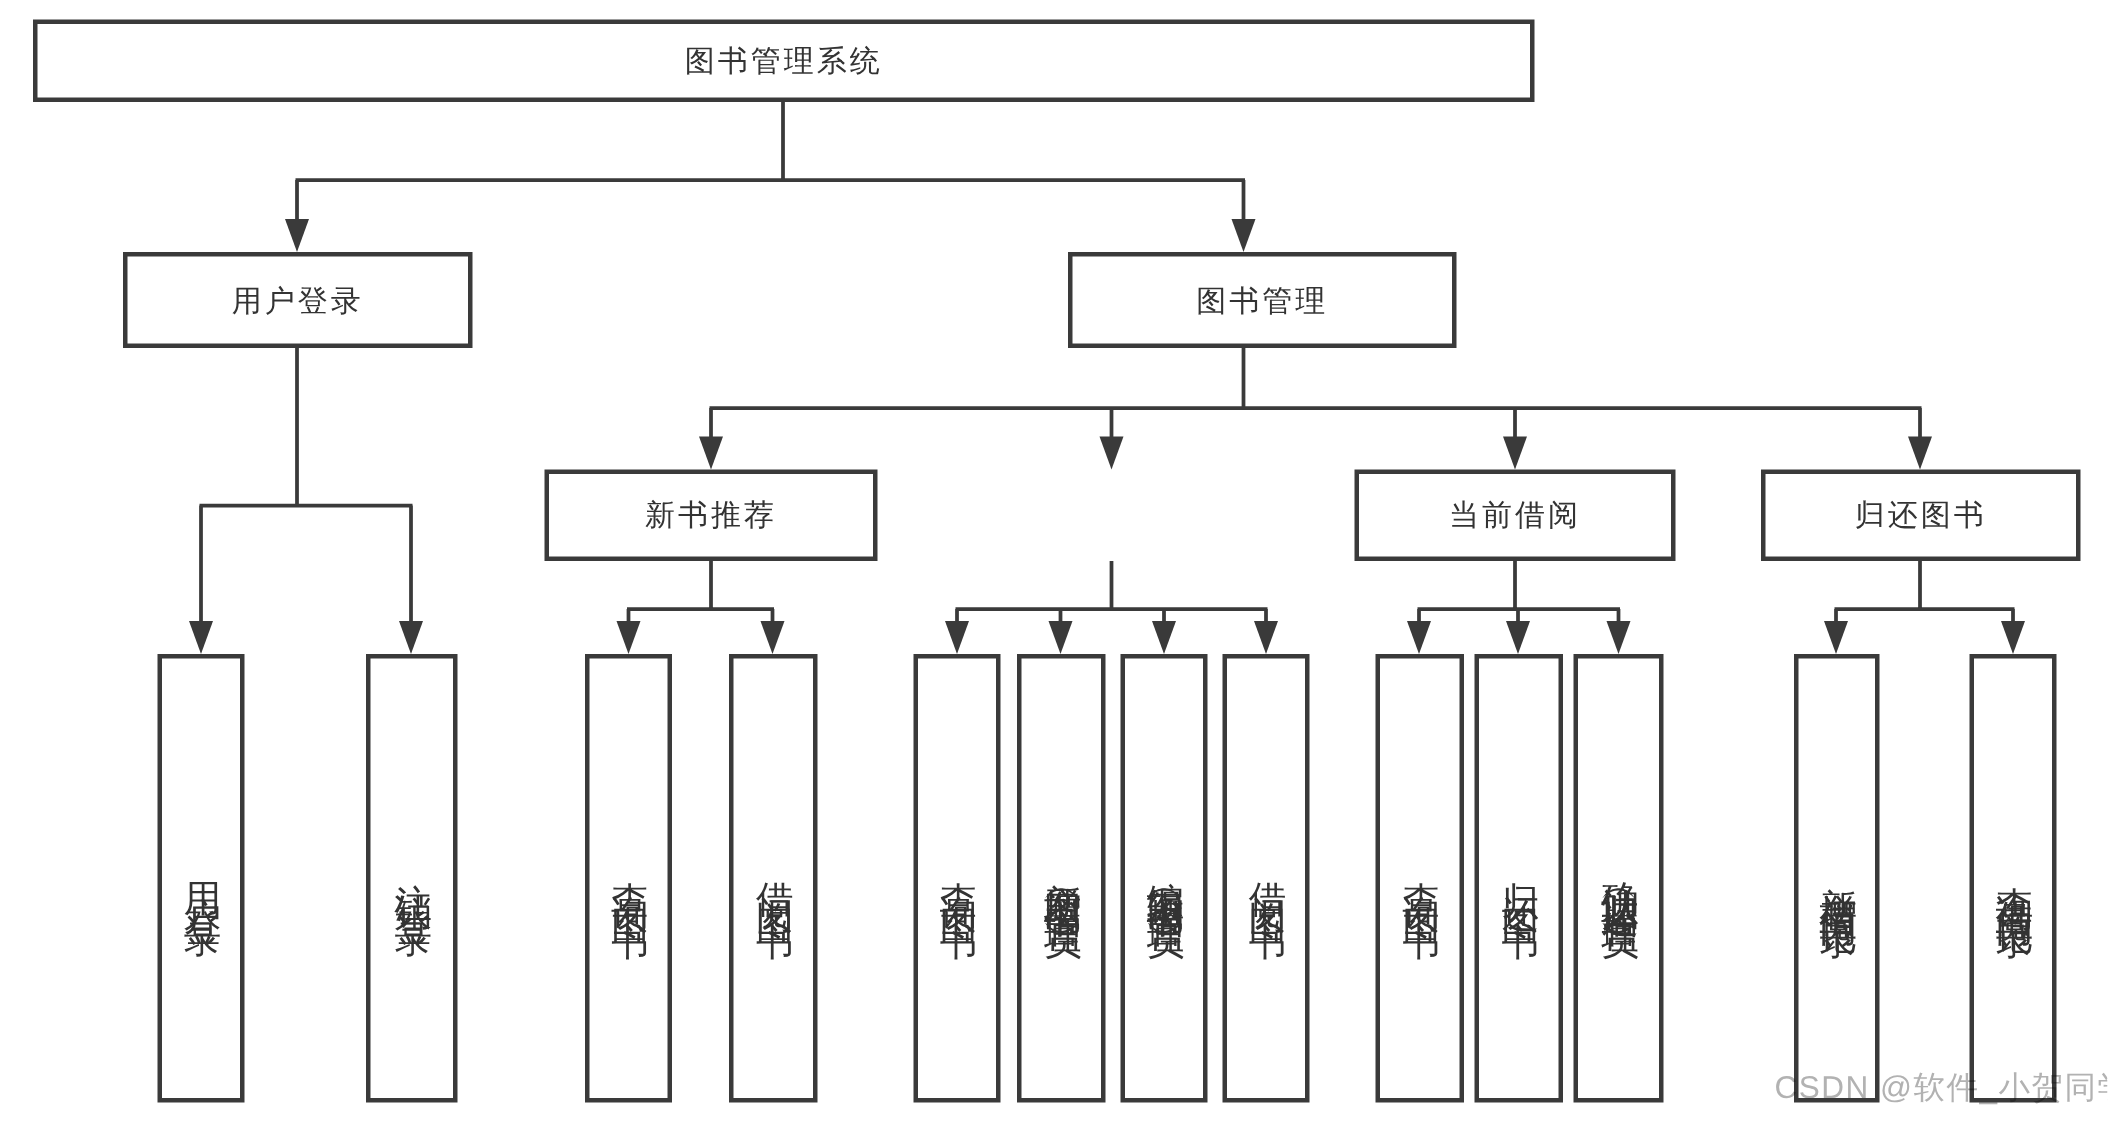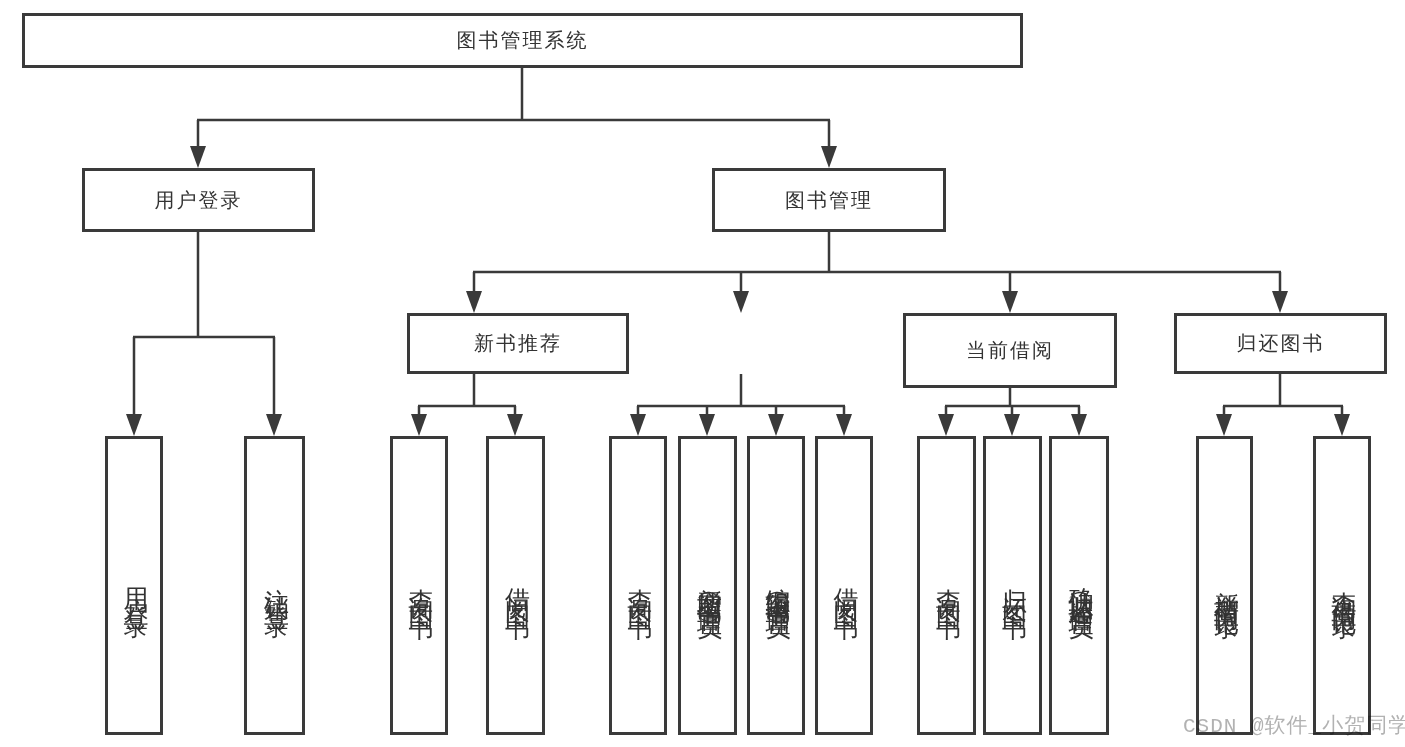--- a/index.html
+++ b/index.html
@@ -8,21 +8,21 @@
     --box-fill:#ffffff;
     --text:#333333;
     --watermark:#b2b2b2;
     --background:#ffffff;
   }
   html,body{margin:0;padding:0;background:var(--background);}
   .stage{
     position:relative;
     width:1405px;height:747px;
     background:var(--background);
-    font-family:Liberation Mono, monospace;
+    font-family:Liberation Sans, sans-serif;
     overflow:hidden;
   }
   .connectors{position:absolute;left:0;top:0;z-index:1;}
   .hbox,.vbox{
     position:absolute;
     box-sizing:border-box;
     background:var(--box-fill);
     border:3px solid var(--box-border);
     display:flex;align-items:center;justify-content:center;
     color:var(--text);
@@ -82,24 +82,24 @@
         <polygon points="1004,414 1020,414 1012,436"></polygon>
         <polygon points="1071,414 1087,414 1079,436"></polygon>
         <polygon points="1216,414 1232,414 1224,436"></polygon>
         <polygon points="1334,414 1350,414 1342,436"></polygon>
       </g>
   </svg>
 
   <div class="hbox" style="left:22px;top:13px;width:1001px;height:55px;">图书管理系统</div>
 
   <div class="hbox" style="left:82px;top:168px;width:233px;height:64px;">用户登录</div>
-  <div class="hbox" style="left:712px;top:168px;width:234px;height:64px;">图书管理</div>
+  <div class="hbox" style="left:712px;top:168px;width:259px;height:64px;">图书管理</div>
 
-  <div class="hbox" style="left:363px;top:313px;width:222px;height:61px;margin-left:44px;">新书推荐</div>
-  <div class="hbox" style="left:903px;top:313px;width:214px;height:75px;">当前借阅</div>
+  <div class="hbox" style="left:363px;top:313px;width:222px;height:61px;">新书推荐</div>
+  <div class="hbox" style="left:903px;top:313px;width:214px;height:61px;">当前借阅</div>
   <div class="hbox" style="left:1174px;top:313px;width:213px;height:61px;">归还图书</div>
 
   <div class="vbox s4" style="left:105px;width:58px;">用户登录</div>
   <div class="vbox s4" style="left:244px;width:61px;">注销登录</div>
 
   <div class="vbox s4" style="left:390px;width:58px;">查询图书</div>
   <div class="vbox s4" style="left:486px;width:59px;">借阅图书</div>
 
   <div class="vbox s4" style="left:609px;width:58px;">查询图书</div>
   <div class="vbox s9" style="left:678px;width:59px;">新增图书（管理员）</div>

